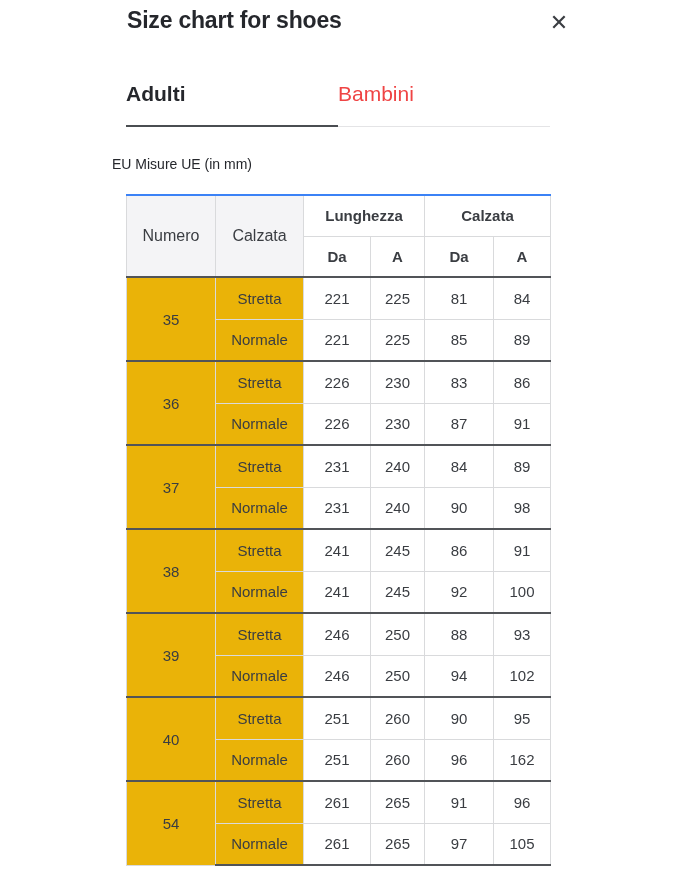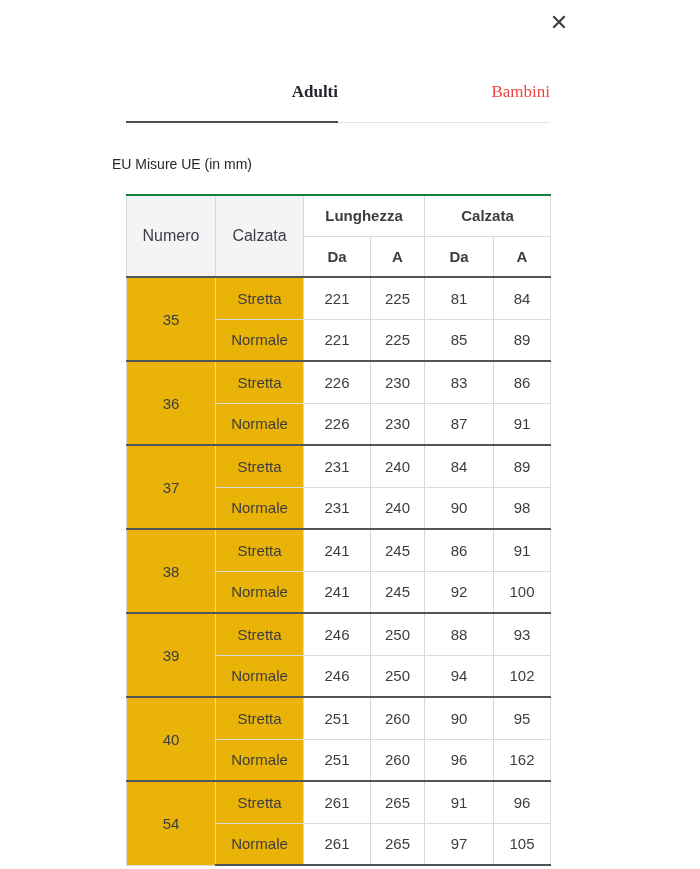--- a/index.html
+++ b/index.html
@@ -24,24 +24,23 @@
     font-size: 22px; line-height: 34px; text-align: center;
     color: #3a3d42; cursor: pointer;
     font-family: "Liberation Sans", sans-serif;
   }
 
   .tabs {
     position: absolute; left: 126px; top: 74px;
     width: 424px; display: flex;
   }
   .tab {
-    flex: 1 1 50%; text-align: right;
-    font-size: 17px; padding: 8px 0 19px 0;
+    flex: 1 1 50%; text-align: left;
+    font-size: 21px; padding: 8px 0 19px 0;
     cursor: pointer;
-    font-family: Liberation Serif, serif;
   }
   .tab.active {
     font-weight: 700; color: #25272c;
     border-bottom: 2px solid #4a4d51;
   }
   .tab.inactive {
     font-weight: 400; color: #ef4444;
     border-bottom: 1px solid #e4e4e6;
     padding-bottom: 20px;
   }
@@ -57,31 +56,32 @@
     border-collapse: collapse;
     table-layout: fixed;
   }
   .size-table th, .size-table td {
     border: 1px solid #d9dadc;
     text-align: center; vertical-align: middle;
     padding: 0;
   }
   .size-table thead th { height: 41px; font-size: 15px; font-weight: 700; background: #ffffff; color: #3a3d42; }
   .size-table thead th.gray-head { background: #f4f4f6; font-weight: 400; font-size: 16px; margin-top: 24px; }
-  .size-table thead tr:first-child th { border-top: 2px solid #15803d; }
+  .size-table thead tr:first-child th { border-top: 2px solid #3b82f6; }
   .size-table tbody td { height: 42px; font-size: 15px; background: #ffffff; color: #3a3d42; }
   .size-table tbody td.gray { background: #eab308; }
   .size-table tbody tr.group-start td { border-top: 2px solid #515458; }
   .size-table tbody tr:last-child td { border-bottom: 2px solid #515458; }
 </style>
 </head>
 <body>
 
 <div class="modal">
 
+  <h1 class="modal-title">Size chart for shoes</h1>
 
   <button class="close-btn">✕</button>
 
   <div class="tabs">
     <div class="tab active">Adulti</div>
     <div class="tab inactive">Bambini</div>
   </div>
 
   <div class="unit-note">EU Misure UE (in mm)</div>
 

